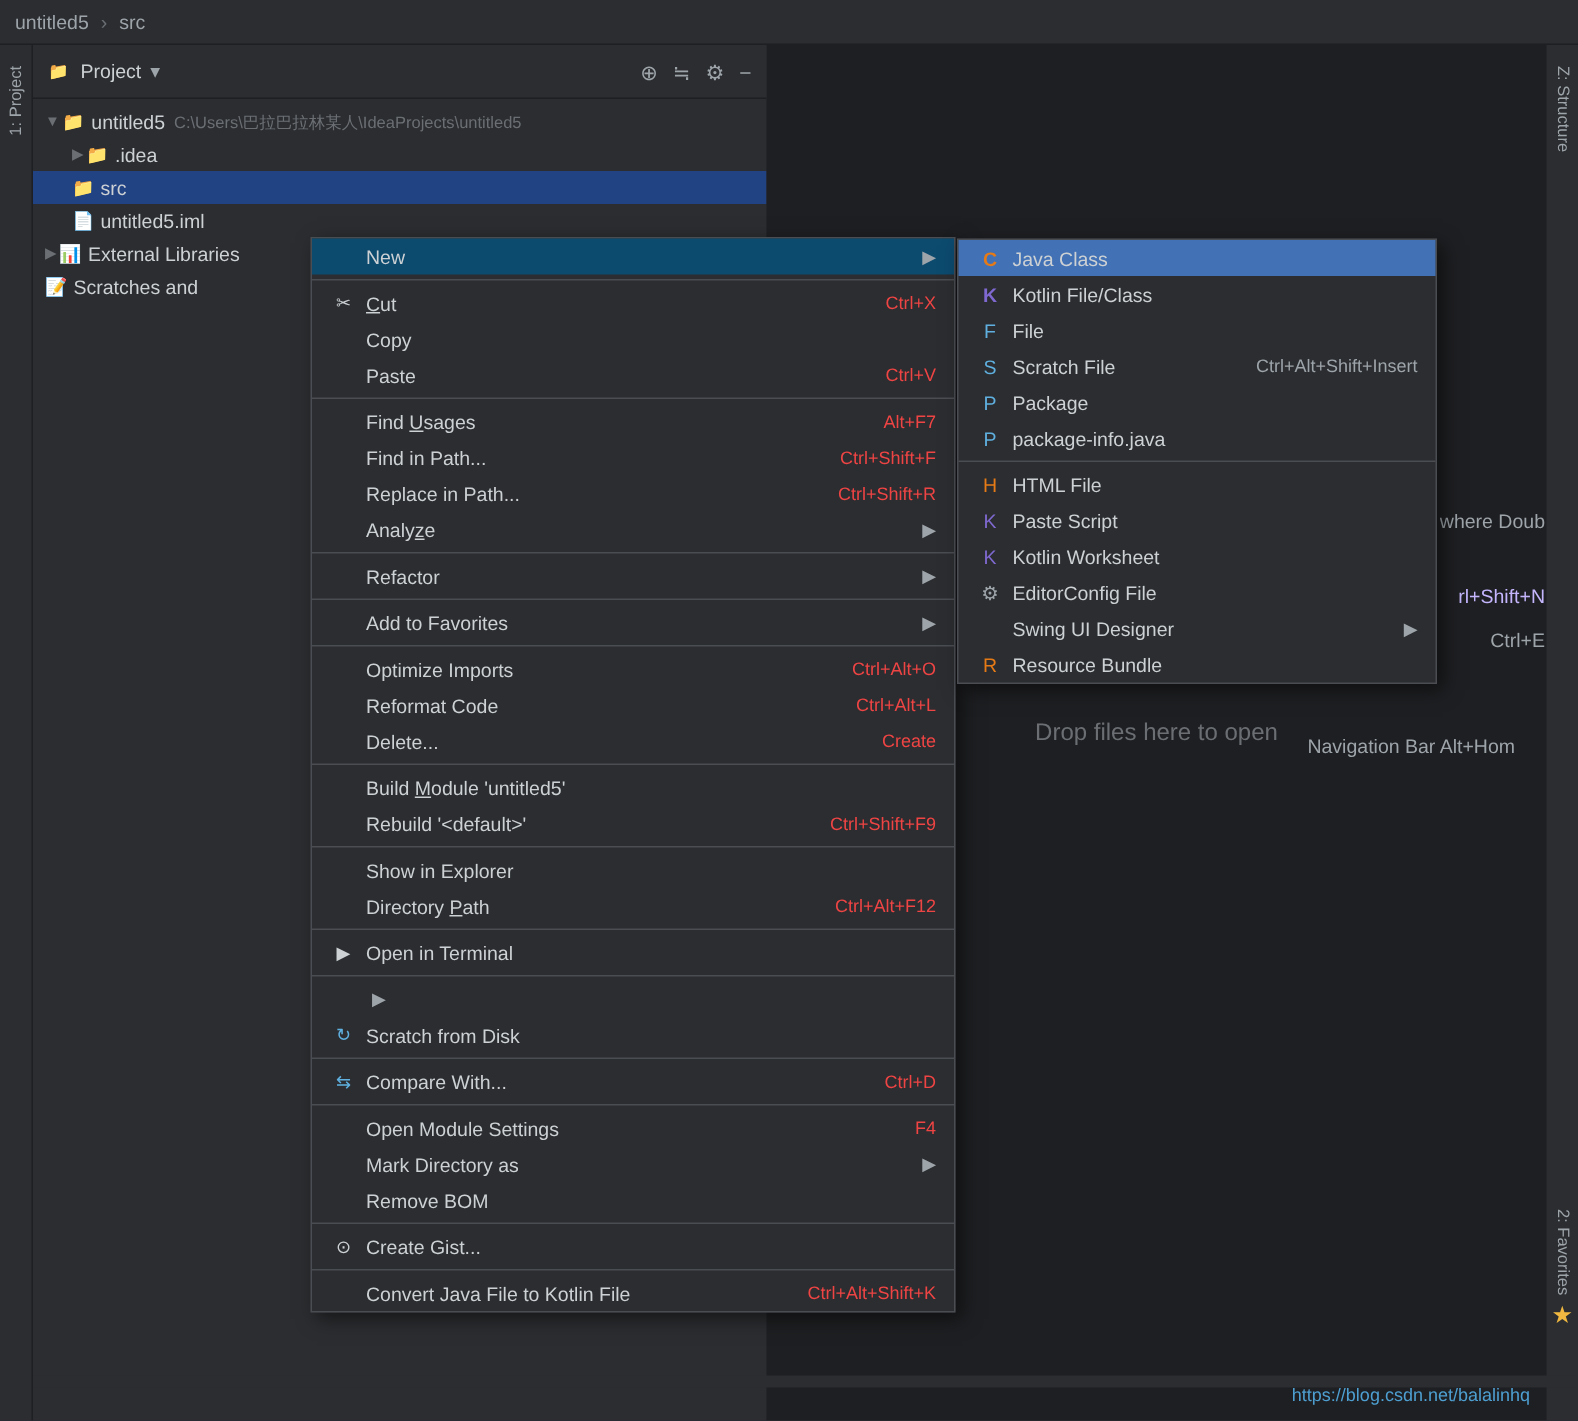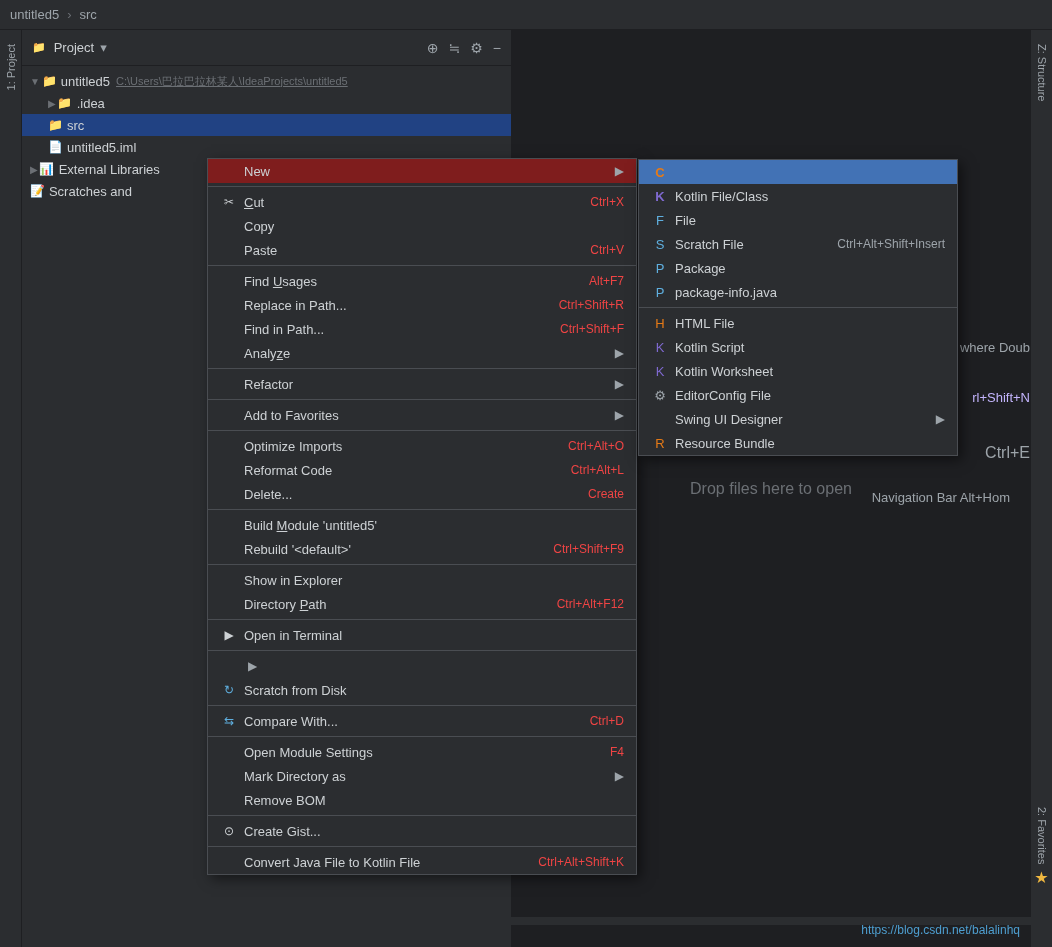--- a/index.html
+++ b/index.html
@@ -166,21 +166,21 @@
     }
     .menu-item {
       display: flex;
       align-items: center;
       padding: 4px 12px;
       cursor: pointer;
       height: 24px;
       color: #cdd1d4;
       position: relative;
     }
-    .menu-item.highlighted { background: #7f1d1d; }
+    .menu-item.highlighted { background: #0c4a6e; }
     .menu-separator {
       height: 1px;
       background: #4a4d52;
       margin: 3px 0;
     }
     .menu-item-icon {
       width: 18px;
       height: 18px;
       margin-right: 6px;
       display: flex;
@@ -279,21 +279,21 @@
         <span class="toolbar-icon">−</span>
       </div>
     </div>
 
     <div class="file-tree">
 
       <div class="tree-item" style="padding-left:8px;">
         <span class="tree-arrow">▼</span>
         <span style="color:#5fafdf; margin-right:4px; font-size:12px;">📁</span>
         <span>untitled5</span>
-        <span style="color:#6b6f74; font-size:11px; margin-left:6px; overflow:hidden; text-overflow:ellipsis;text-decoration:underline;">C:\Users\巴拉巴拉林某人\IdeaProjects\untitled5</span>
+        <span style="color:#6b6f74; font-size:11px; margin-left:6px; overflow:hidden; text-overflow:ellipsis;">C:\Users\巴拉巴拉林某人\IdeaProjects\untitled5</span>
       </div>
 
       <div class="tree-item" style="padding-left:26px;">
         <span class="tree-arrow">▶</span>
         <span style="color:#9da4aa; margin-right:4px; font-size:12px;">📁</span>
         <span>.idea</span>
       </div>
 
       <div class="tree-item selected" style="padding-left:26px;">
         <span style="color:#5fafdf; margin-right:4px; font-size:12px;">📁</span>
@@ -319,20 +319,21 @@
 
     <div class="context-menu">
       <div class="menu-item highlighted" style="position:relative;">
         <span class="menu-item-icon"></span>
         <span class="menu-item-label">New</span>
         <span class="menu-item-arrow">▶</span>
 
         <div class="submenu-new">
           <div class="submenu-item highlighted">
             <span class="submenu-item-icon" style="color:#e57a17; font-weight:bold; font-size:13px;">C</span>
+            <span class="submenu-item-label">Java Class</span>
           </div>
           <div class="submenu-item">
             <span class="submenu-item-icon" style="color:#7f69d0; font-weight:bold; font-size:13px;">K</span>
             <span class="submenu-item-label">Kotlin File/Class</span>
           </div>
           <div class="submenu-item">
             <span class="submenu-item-icon" style="color:#5fafdf; font-size:13px;">F</span>
             <span class="submenu-item-label">File</span>
           </div>
           <div class="submenu-item">
@@ -348,21 +349,21 @@
             <span class="submenu-item-icon" style="color:#5fafdf; font-size:13px;">P</span>
             <span class="submenu-item-label">package-info.java</span>
           </div>
           <div style="height:1px; background:#4a4d52; margin:3px 0;"></div>
           <div class="submenu-item">
             <span class="submenu-item-icon" style="color:#e57a17; font-size:13px;">H</span>
             <span class="submenu-item-label">HTML File</span>
           </div>
           <div class="submenu-item">
             <span class="submenu-item-icon" style="color:#7f69d0; font-size:13px;">K</span>
-            <span class="submenu-item-label">Kotlin Script</span>
+            <span class="submenu-item-label">Paste Script</span>
           </div>
           <div class="submenu-item">
             <span class="submenu-item-icon" style="color:#7f69d0; font-size:13px;">K</span>
             <span class="submenu-item-label">Kotlin Worksheet</span>
           </div>
           <div class="submenu-item">
             <span class="submenu-item-icon" style="color:#9da4aa; font-size:13px;">⚙</span>
             <span class="submenu-item-label">EditorConfig File</span>
           </div>
           <div class="submenu-item">
@@ -396,27 +397,27 @@
 
       <div class="menu-separator"></div>
 
       <div class="menu-item">
         <span class="menu-item-icon"></span>
         <span class="menu-item-label">Find <span class="underline">U</span>sages</span>
         <span class="menu-item-shortcut">Alt+F7</span>
       </div>
       <div class="menu-item">
         <span class="menu-item-icon"></span>
+        <span class="menu-item-label">Find in Path...</span>
+        <span class="menu-item-shortcut">Ctrl+Shift+F</span>
+      </div>
+      <div class="menu-item">
+        <span class="menu-item-icon"></span>
         <span class="menu-item-label">Replace in Path...</span>
         <span class="menu-item-shortcut">Ctrl+Shift+R</span>
-      </div>
-      <div class="menu-item">
-        <span class="menu-item-icon"></span>
-        <span class="menu-item-label">Find in Path...</span>
-        <span class="menu-item-shortcut">Ctrl+Shift+F</span>
       </div>
       <div class="menu-item">
         <span class="menu-item-icon"></span>
         <span class="menu-item-label">Analy<span class="underline">z</span>e</span>
         <span class="menu-item-arrow">▶</span>
       </div>
 
       <div class="menu-separator"></div>
 
       <div class="menu-item">
@@ -536,21 +537,21 @@
   </div>
 
   <div class="content-area">
 
     <div style="position:absolute; top:310px; right:0; color:#9da4aa; font-size:13px; overflow:hidden;">
       <span>where  Doub</span>
     </div>
     <div style="position:absolute; top:360px; right:0; color:#c4b5fd; font-size:13px;">
       <span>rl+Shift+N</span>
     </div>
-    <div style="position:absolute; top:414px; right:0; color:#9da4aa; font-size:16px;">
+    <div style="position:absolute; top:389px; right:0; color:#9da4aa; font-size:13px;">
       <span>Ctrl+E</span>
     </div>
 
     <div style="position:absolute; top:460px; right:20px; color:#9da4aa; font-size:13px;">
       <span>Navigation Bar  Alt+Hom</span>
     </div>
 
     <div class="drop-hint">Drop files here to open</div>
 
     <div class="url-bar">https://blog.csdn.net/balalinhq</div>

